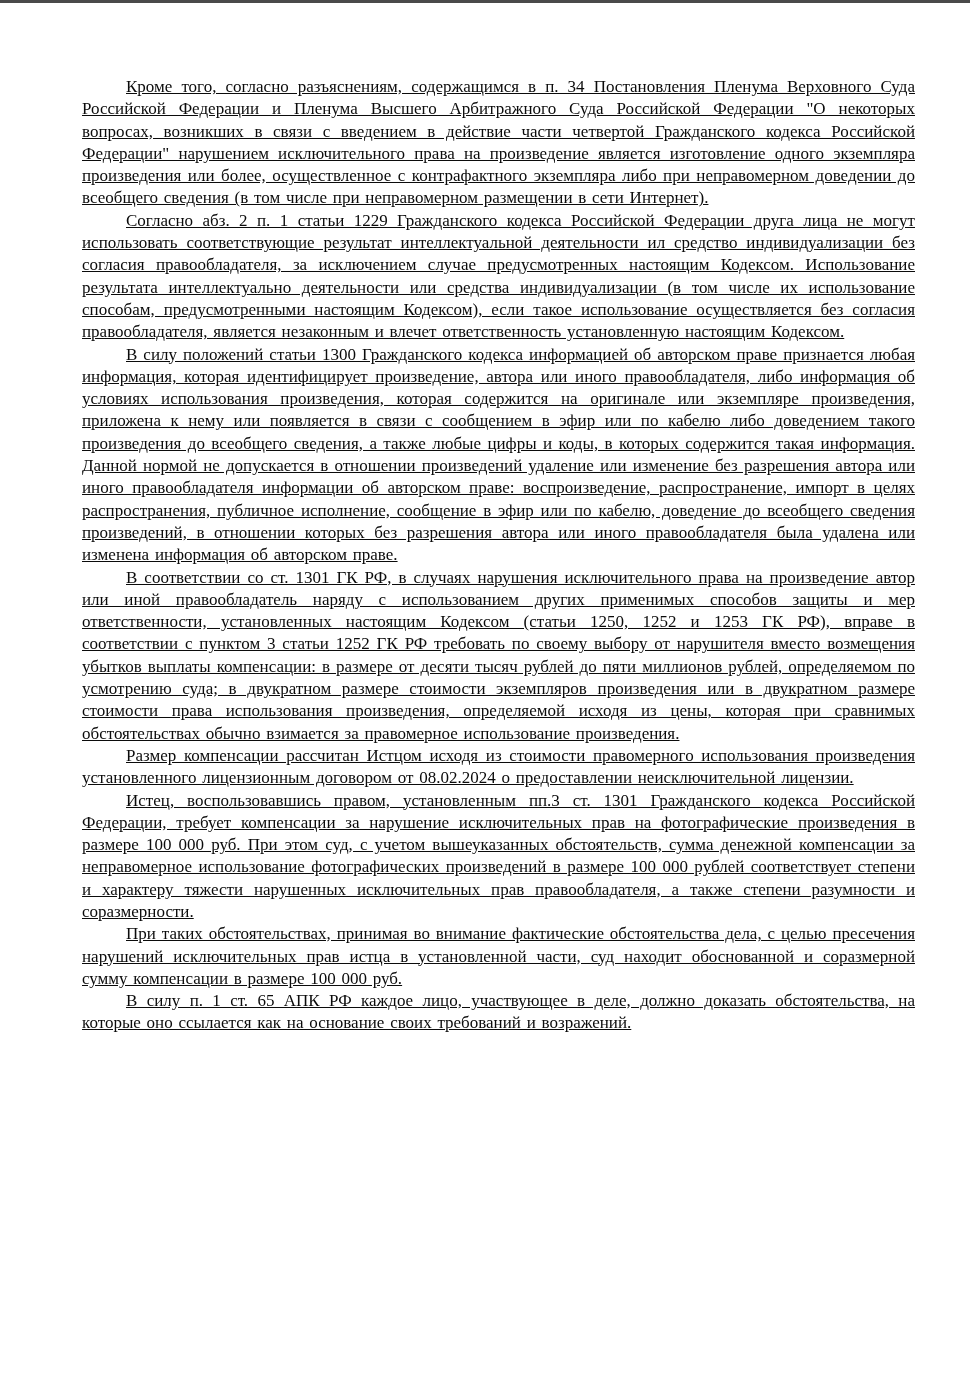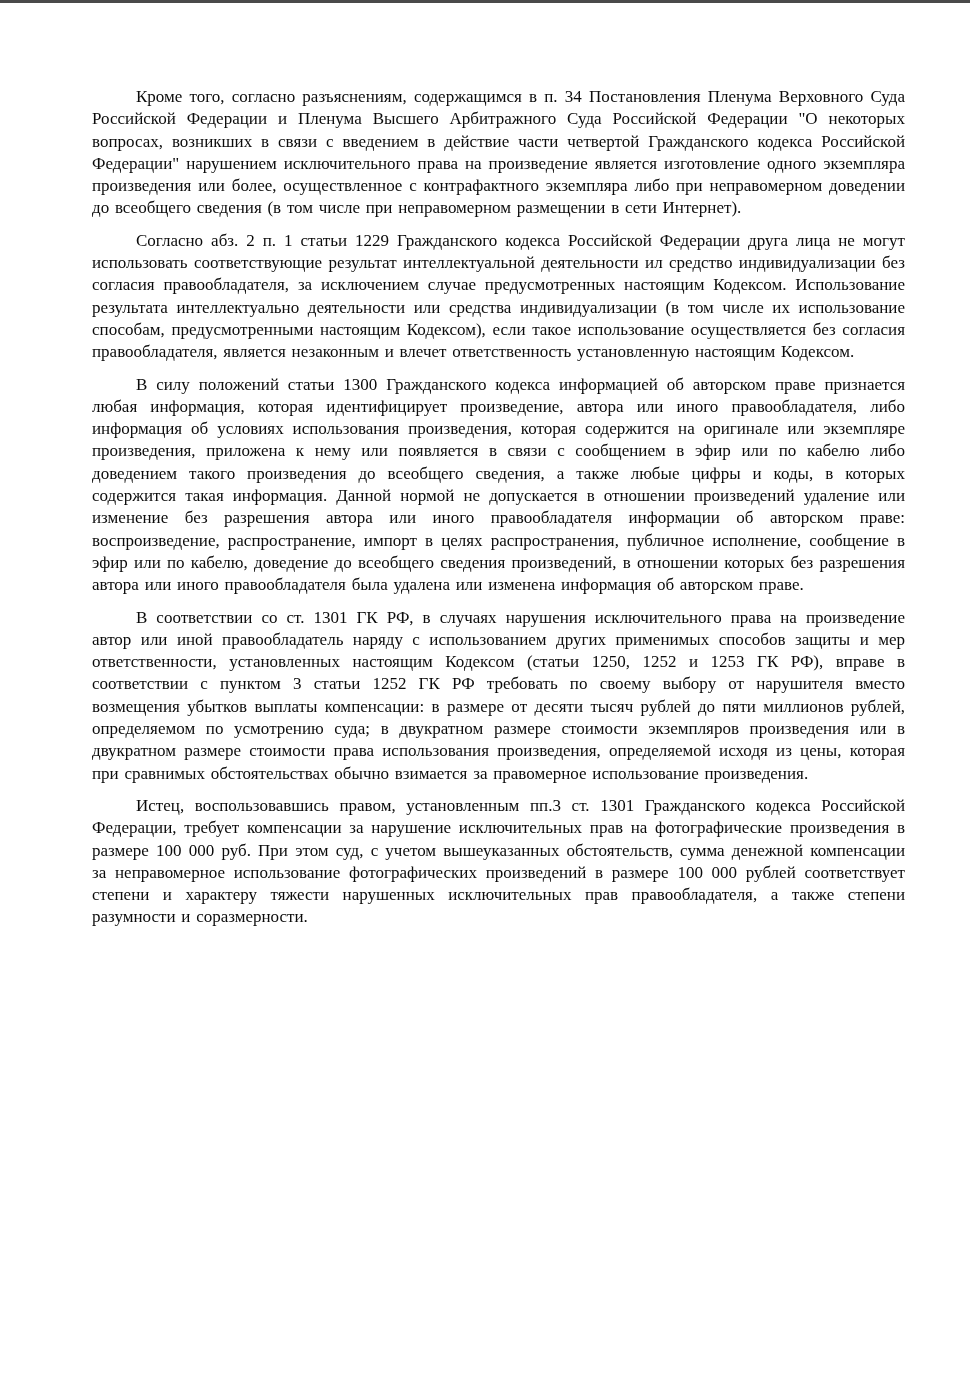--- a/index.html
+++ b/index.html
@@ -27,31 +27,35 @@
     top: 76px;
     left: 82px;
     width: 833px;
     color: var(--text-color, #0b0b0b);
     font-size: 17px;
     line-height: 22.3px;
     text-align: justify;
     text-justify: inter-word;
   }
   .text-block p {
-    margin: 10px;
+    margin: 0;
     padding: 0;
     text-indent: 44px;
     word-spacing: 1.5px;
+    text-decoration: underline;
   }
 </style>
 </head>
 <body>
 
 <div>
   <div class="scan-edge"></div>
   <div class="text-block">
     <p>Кроме того, согласно разъяснениям, содержащимся в п. 34 Постановления Пленума Верховного Суда Российской Федерации и Пленума Высшего Арбитражного Суда Российской Федерации "О некоторых вопросах, возникших в связи с введением в действие части четвертой Гражданского кодекса Российской Федерации" нарушением исключительного права на произведение является изготовление одного экземпляра произведения или более, осуществленное с контрафактного экземпляра либо при неправомерном доведении до всеобщего сведения (в том числе при неправомерном размещении в сети Интернет).</p>
     <p>Согласно абз. 2 п. 1 статьи 1229 Гражданского кодекса Российской Федерации друга лица не могут использовать соответствующие результат интеллектуальной деятельности ил средство индивидуализации без согласия правообладателя, за исключением случае предусмотренных настоящим Кодексом. Использование результата интеллектуально деятельности или средства индивидуализации (в том числе их использование способам, предусмотренными настоящим Кодексом), если такое использование осуществляется без согласия правообладателя, является незаконным и влечет ответственность установленную настоящим Кодексом.</p>
     <p>В силу положений статьи 1300 Гражданского кодекса информацией об авторском праве признается любая информация, которая идентифицирует произведение, автора или иного правообладателя, либо информация об условиях использования произведения, которая содержится на оригинале или экземпляре произведения, приложена к нему или появляется в связи с сообщением в эфир или по кабелю либо доведением такого произведения до всеобщего сведения, а также любые цифры и коды, в которых содержится такая информация. Данной нормой не допускается в отношении произведений удаление или изменение без разрешения автора или иного правообладателя информации об авторском праве: воспроизведение, распространение, импорт в целях распространения, публичное исполнение, сообщение в эфир или по кабелю, доведение до всеобщего сведения произведений, в отношении которых без разрешения автора или иного правообладателя была удалена или изменена информация об авторском праве.</p>
     <p>В соответствии со ст. 1301 ГК РФ, в случаях нарушения исключительного права на произведение автор или иной правообладатель наряду с использованием других применимых способов защиты и мер ответственности, установленных настоящим Кодексом (статьи 1250, 1252 и 1253 ГК РФ), вправе в соответствии с пунктом 3 статьи 1252 ГК РФ требовать по своему выбору от нарушителя вместо возмещения убытков выплаты компенсации: в размере от десяти тысяч рублей до пяти миллионов рублей, определяемом по усмотрению суда; в двукратном размере стоимости экземпляров произведения или в двукратном размере стоимости права использования произведения, определяемой исходя из цены, которая при сравнимых обстоятельствах обычно взимается за правомерное использование произведения.</p>
+    <p>Размер компенсации рассчитан Истцом исходя из стоимости правомерного использования произведения установленного лицензионным договором от 08.02.2024 о предоставлении неисключительной лицензии.</p>
     <p>Истец, воспользовавшись правом, установленным пп.3 ст. 1301 Гражданского кодекса Российской Федерации, требует компенсации за нарушение исключительных прав на фотографические произведения в размере 100 000 руб. При этом суд, с учетом вышеуказанных обстоятельств, сумма денежной компенсации за неправомерное использование фотографических произведений в размере 100 000 рублей соответствует степени и характеру тяжести нарушенных исключительных прав правообладателя, а также степени разумности и соразмерности.</p>
+    <p>При таких обстоятельствах, принимая во внимание фактические обстоятельства дела, с целью пресечения нарушений исключительных прав истца в установленной части, суд находит обоснованной и соразмерной сумму компенсации в размере 100 000 руб.</p>
+    <p>В силу п. 1 ст. 65 АПК РФ каждое лицо, участвующее в деле, должно доказать обстоятельства, на которые оно ссылается как на основание своих требований и возражений.</p>
   </div>
 </div>
 
 </body></html>

